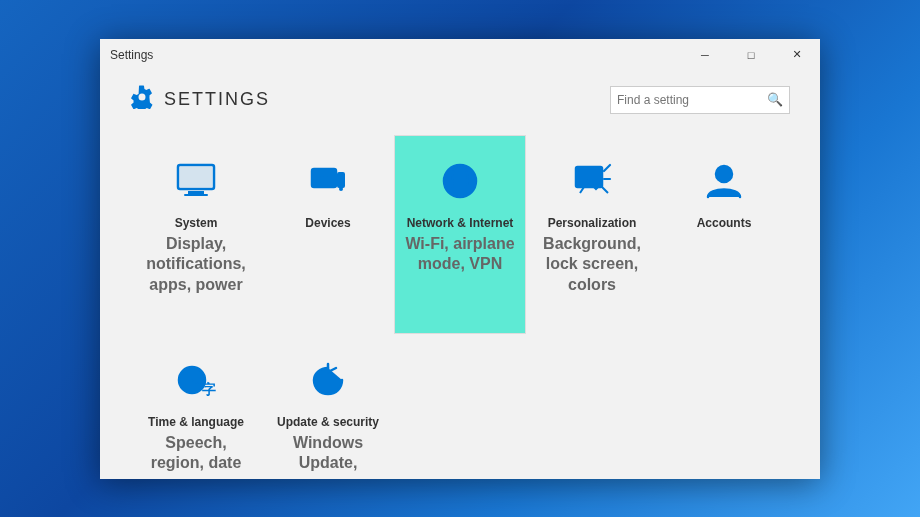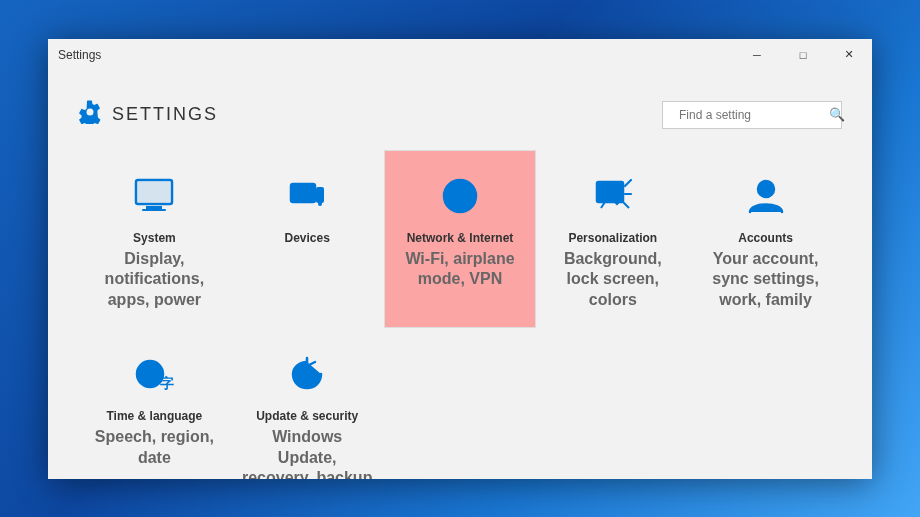--- a/index.html
+++ b/index.html
@@ -18,28 +18,27 @@
     
     body::before {
       content: '';
       position: absolute;
       inset: 0;
       background: linear-gradient(135deg, #1565c0 0%, #0d47a1 40%, #1976d2 70%, #42a5f5 100%);
     }
 
     .window {
       position: relative;
-      width: 824px;
+      width: 720px;
       height: 440px;
       background: #f2f2f2;
       box-shadow: 0 4px 32px rgba(0,0,0,0.45);
       display: flex;
       flex-direction: column;
       z-index: 10;
-      gap: 15px;
     }
 
     .title-bar {
       display: flex;
       align-items: center;
       justify-content: space-between;
       background: #f2f2f2;
       height: 32px;
       padding: 0 0 0 10px;
       flex-shrink: 0;
@@ -103,21 +102,20 @@
       text-transform: uppercase;
     }
 
     .search-box {
       display: flex;
       align-items: center;
       border: 1px solid #ccc;
       background: white;
       height: 28px;
       width: 180px;
-      padding-left: 10px;
     }
 
     .search-input {
       border: none;
       outline: none;
       background: transparent;
       font-size: 12px;
       color: #666;
       width: 150px;
       padding: 0 6px;
@@ -143,21 +141,21 @@
       align-items: center;
       justify-content: flex-start;
       padding: 20px 10px 16px 10px;
       cursor: pointer;
       border: 1px solid transparent;
       transition: background 0.15s;
       text-align: center;
     }
 
     .tile.active {
-      background: #fca5a5;
+      background: #5eead4;
       border: 1px solid #ddd;
     }
 
     .tile-icon {
       color: #0078d7;
       font-size: 36px;
       margin-bottom: 10px;
       line-height: 1;
       height: 50px;
       display: flex;
@@ -275,21 +273,20 @@
       </div>
 
       <div class="tile">
         <div class="tile-icon">
           <svg viewBox="0 0 44 44" fill="none" xmlns="http://www.w3.org/2000/svg">
             <circle cx="22" cy="15" r="8" stroke="#0078d7" stroke-width="2.5"></circle>
             <path d="M6 38 C6 28 38 28 38 38" stroke="#0078d7" stroke-width="2.5" stroke-linecap="round"></path>
           </svg>
         </div>
         <div class="tile-name">Accounts</div>
-        <div class="tile-desc">Your account, sync settings, work, family</div>
       </div>
 
       <div class="tile">
         <div class="tile-icon">
           <svg viewBox="0 0 44 44" fill="none" xmlns="http://www.w3.org/2000/svg">
             <circle cx="18" cy="22" r="13" stroke="#0078d7" stroke-width="2.5"></circle>
             <line x1="18" y1="22" x2="18" y2="13" stroke="#0078d7" stroke-width="2" stroke-linecap="round"></line>
             <line x1="18" y1="22" x2="24" y2="26" stroke="#0078d7" stroke-width="2" stroke-linecap="round"></line>
             <text x="28" y="36" fill="#0078d7" font-size="14" font-weight="bold" font-family="Arial">字</text>
           </svg>

